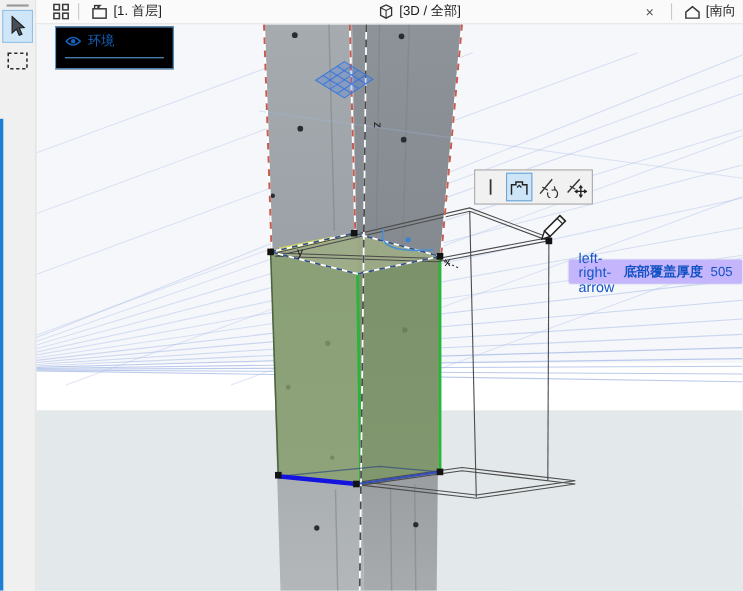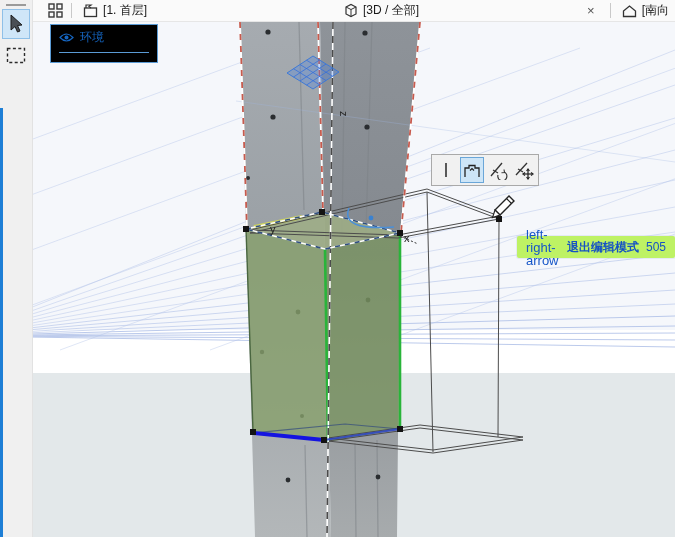--- a/index.html
+++ b/index.html
@@ -43,21 +43,21 @@
 
   
   #pet-palette { position:absolute; left:431px; top:154px; z-index:4;
     background:#f1f1f1; border:1px solid #a9a9a9; padding:2px; display:flex; gap:2px; }
   .pp-btn { width:24px; height:26px; display:flex; align-items:center; justify-content:center;
     border:1px solid transparent; background:transparent; }
   .pp-btn.selected { background:#cde5f7; border:1px solid #6aa6d8; }
 
   
   #tracker { position:absolute; left:517px; top:236px; z-index:4; height:22px;
-    background:#bef264; border-radius:2px; display:flex; align-items:center; gap:7px;
+    background:#c4b5fd; border-radius:2px; display:flex; align-items:center; gap:7px;
     padding:0 9px; box-shadow:0 0 0 1px rgba(200,210,230,.35); }
   #tracker .arr { color:#1656c8; font-size:13px; line-height:1; }
   #tracker .lab { color:#1552c4; font-size:12px; font-weight:bold; white-space:nowrap; }
   #tracker .val { color:#1552c4; font-size:12px; font-weight:normal; }
 </style>
 </head>
 <body>
 
 <div id="stage">
 
@@ -345,17 +345,17 @@
             <path d="M12.6,16 L14,18 L15.4,16" fill="none"></path>
         <path d="M11,11.6 L9,13 L11,14.4" fill="none"></path>
             <path d="M17,11.6 L19,13 L17,14.4" fill="none"></path>
       </g>
     </svg>
   </div>
 </div>
 
 <div id="tracker">
   <span class="arr">left-right-arrow</span>
-  <span class="lab">退出编辑模式</span>
+  <span class="lab">底部覆盖厚度</span>
   <span class="val">505</span>
 </div>
 
 </div>
 
 </body></html>

